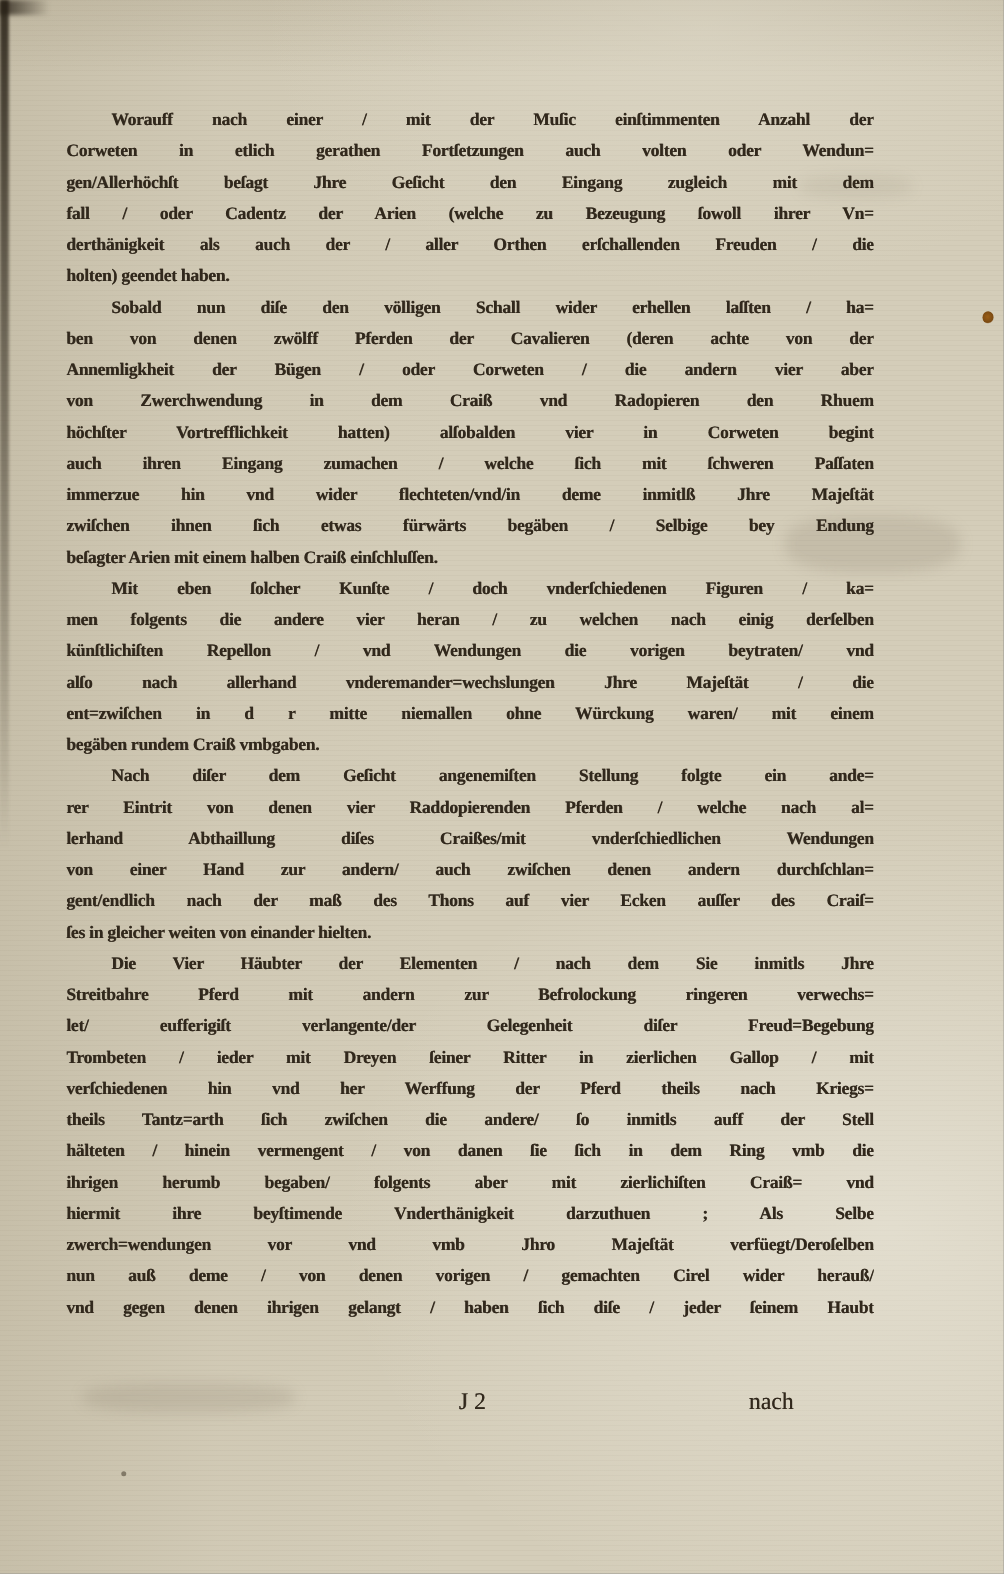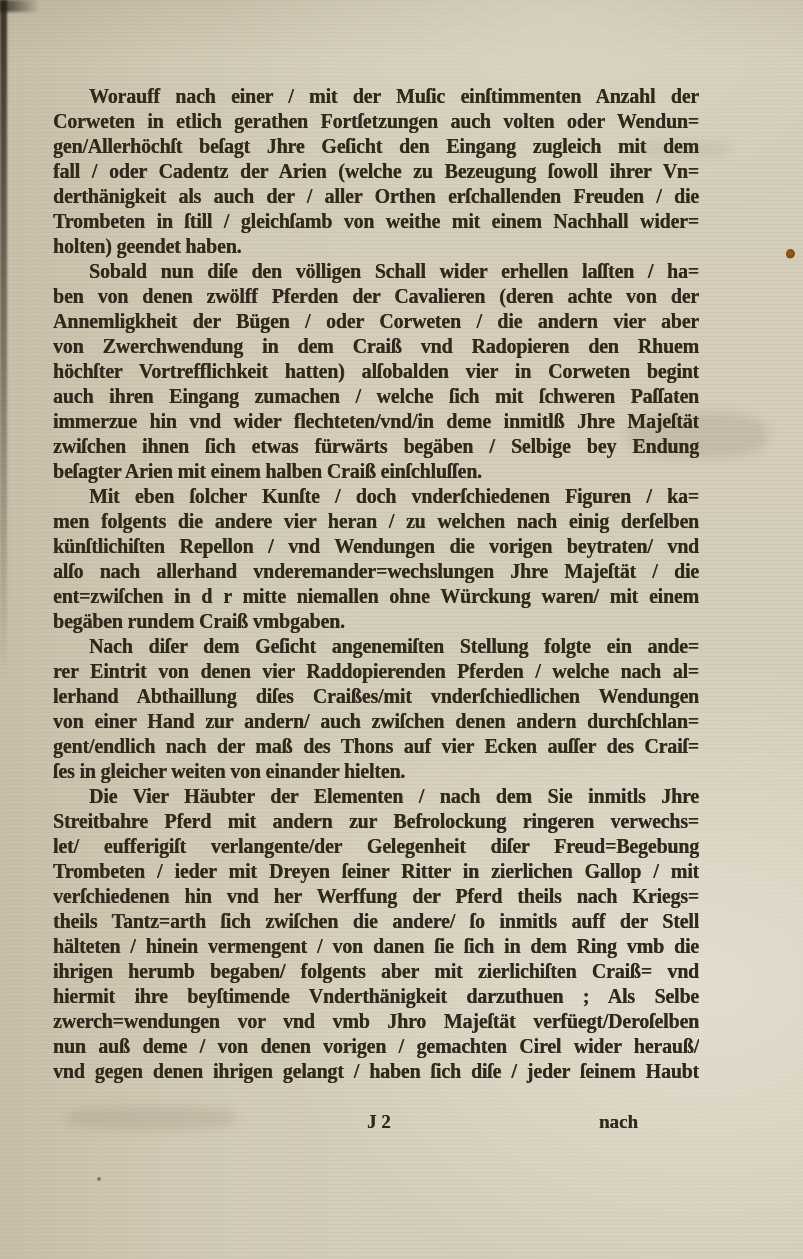--- a/index.html
+++ b/index.html
@@ -41,33 +41,33 @@
     position:absolute;background:rgba(116,106,84,0.16);
     border-radius:40%;filter:blur(5px);
   }
   .smudge.s1{left:66px;top:1106px;width:170px;height:24px;}
   .smudge.s2{left:628px;top:412px;width:140px;height:46px;}
   .smudge.s3{left:640px;top:140px;width:90px;height:18px;background:rgba(116,106,84,0.10);}
 
   .text-block{
     position:absolute;left:53px;top:84px;width:646px;
     color:#31281c;
-    font-size:20px;font-weight:700;
+    font-size:14px;font-weight:700;
     letter-spacing:-0.2px;
     text-shadow:0.3px 0 0 rgba(49,40,28,0.75);
   }
   .ln{
     height:25px;line-height:25px;overflow:hidden;
     text-align:justify;text-align-last:justify;
   }
   .ln.first{text-indent:36px;}
   .ln.end{text-align-last:left;}
   .footer-line{
     position:absolute;left:53px;top:1109px;width:646px;height:26px;
-    color:#31281c;font-weight:700;font-size:19px;line-height:26px;
+    color:#31281c;font-weight:400;font-size:19px;line-height:26px;
     text-shadow:0.3px 0 0 rgba(49,40,28,0.75);
   }
   .sig{position:absolute;left:314px;top:0;}
   .catch{position:absolute;left:546px;top:0;}
 </style>
 </head>
 <body>
 
 <div class="scan">
 
@@ -80,21 +80,20 @@
   <div class="speck"></div>
 
   <div class="text-block">
 
     <div>
       <div class="ln first">Worauff nach einer / mit der Muſic einſtimmenten Anzahl der</div>
       <div class="ln">Corweten in etlich gerathen Fortſetzungen auch volten oder Wendun=</div>
       <div class="ln">gen/Allerhöchſt beſagt Jhre Geſicht den Eingang zugleich mit dem</div>
       <div class="ln">fall / oder Cadentz der Arien (welche zu Bezeugung ſowoll ihrer Vn=</div>
       <div class="ln">derthänigkeit als auch der / aller Orthen erſchallenden Freuden / die</div>
-      <div class="ln">Trombeten in ſtill / gleichſamb von weithe mit einem Nachhall wider=</div>
       <div class="ln end">holten) geendet haben.</div>
     </div>
 
     <div>
       <div class="ln first">Sobald nun diſe den völligen Schall wider erhellen laſſten / ha=</div>
       <div class="ln">ben von denen zwölff Pferden der Cavalieren (deren achte von der</div>
       <div class="ln">Annemligkheit der Bügen / oder Corweten / die andern vier aber</div>
       <div class="ln">von Zwerchwendung in dem Craiß vnd Radopieren den Rhuem</div>
       <div class="ln">höchſter Vortrefflichkeit hatten) alſobalden vier in Corweten begint</div>
       <div class="ln">auch ihren Eingang zumachen / welche ſich mit ſchweren Paſſaten</div>

